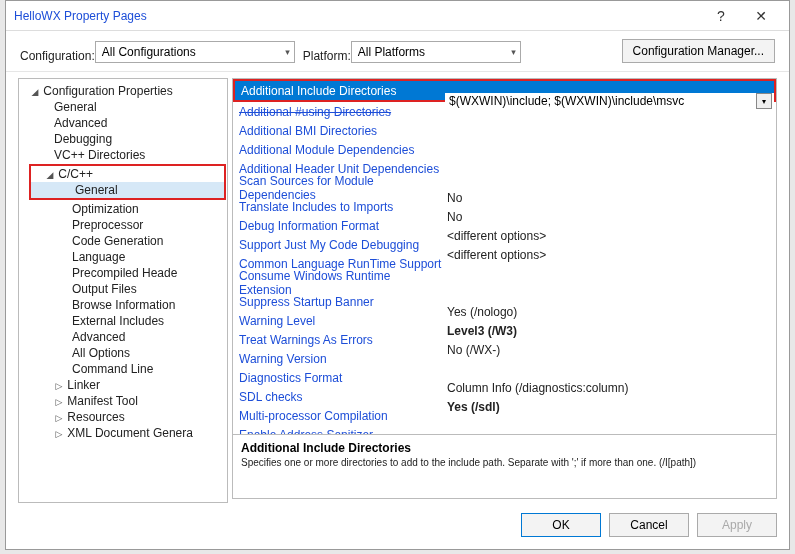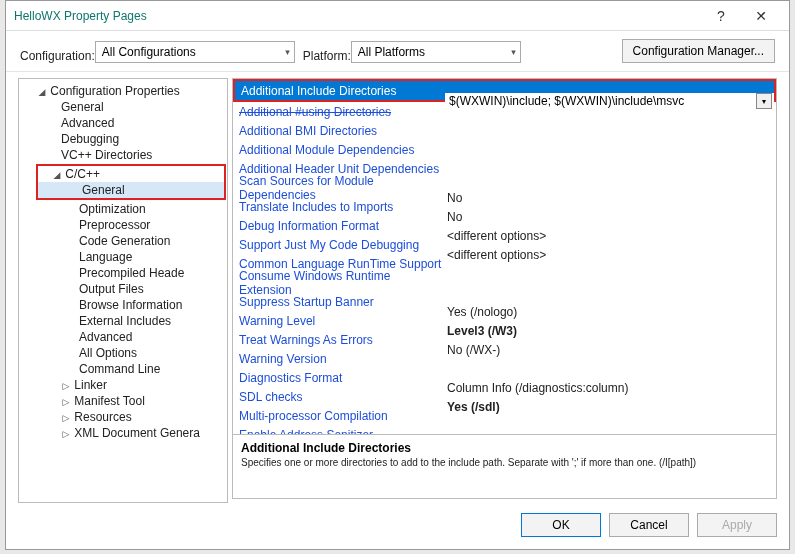--- a/index.html
+++ b/index.html
@@ -1,27 +1,27 @@
 <!DOCTYPE html>
 <html><head>
 <meta charset="utf-8">
 <style>
 * { box-sizing: border-box; font-family: "Segoe UI", Arial, sans-serif; }
 body { margin: 0; background: #e8e8e8; width: 795px; height: 554px; overflow: hidden; }
 .window { background: #fff; border: 1px solid #999; width: 785px; height: 550px; margin: 0 auto; display: flex; flex-direction: column; }
 .titlebar { display: flex; align-items: center; padding: 6px 8px; border-bottom: 1px solid #ddd; height: 30px; }
-.titlebar .title { font-size: 12px; color: #0f766e; flex: 1; }
+.titlebar .title { font-size: 12px; color: #1d4ed8; flex: 1; }
 .titlebar .winbtn { width: 40px; text-align: center; font-size: 14px; color: #333; cursor: pointer; }
 .toolbar { display: flex; align-items: flex-end; padding: 8px 14px; gap: 0; font-size: 12px; border-bottom: 1px solid #e6e6e6; }
 .toolbar label { color: #222; }
 .combo { border: 1px solid #aaa; background: #fff; height: 22px; display: flex; align-items: center; padding: 0 6px; font-size: 12px; position: relative; }
 .combo .arrow { position: absolute; right: 4px; font-size: 9px; color: #555; }
 .cfgbtn { border: 1px solid #aaa; background: #f3f3f3; height: 24px; padding: 0 10px; font-size: 12px; cursor: pointer; }
 .body { display: flex; flex: 1; overflow: hidden; }
-.tree { width: 210px; border: 1px solid #bbb; margin: 6px 4px 2px 12px; overflow: auto; font-size: 12px; padding: 4px 0 4px 16px; background: #fff; }
+.tree { width: 210px; border: 1px solid #bbb; margin: 6px 4px 2px 12px; overflow: auto; font-size: 12px; padding: 4px 0 4px 9px; background: #fff; }
 .tree .node { white-space: nowrap; padding: 1px 0; color: #222; }
 .tree .exp { display: inline-block; width: 10px; text-align: center; font-size: 9px; color: #555; }
 .tree .depth0 { padding-left: 2px; }
 .tree .depth1 { padding-left: 26px; }
 .tree .depth2 { padding-left: 44px; }
 .tree .ccpp-box { border: 2px solid #d22; margin: 1px; }
 .tree .ccpp-head { padding-left: 14px; }
 .tree .selected { background: #d6e8f7; }
 .right { flex: 1; display: flex; flex-direction: column; margin: 6px 12px 6px 0; }
 .gridwrap { flex: 1; border: 1px solid #bbb; overflow: auto; position: relative; }

